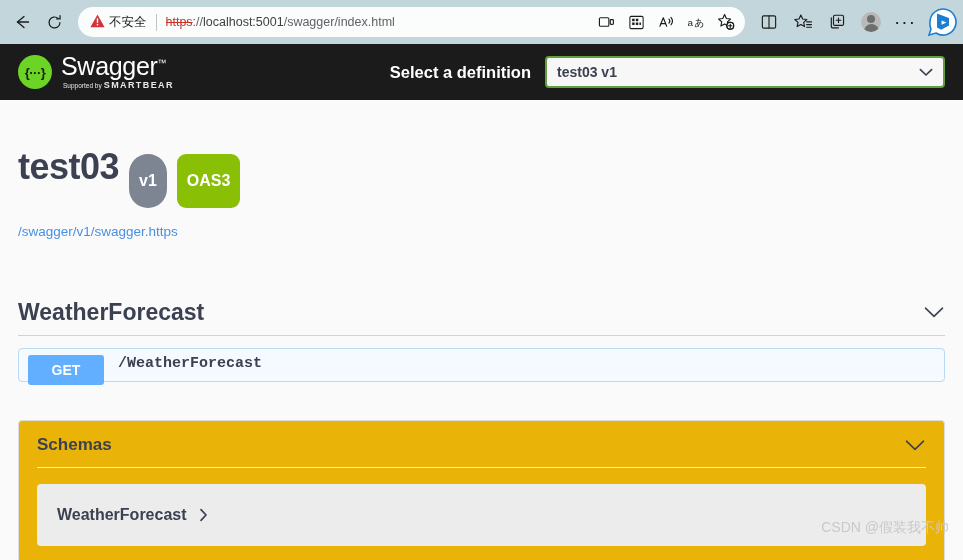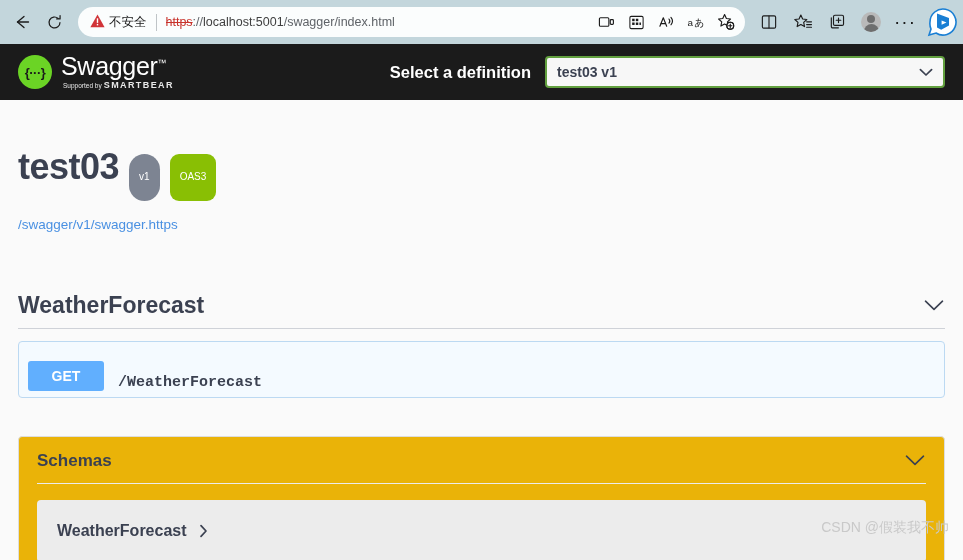--- a/index.html
+++ b/index.html
@@ -215,22 +215,22 @@
   #api-title {
     font-size: 36px;
     font-weight: bold;
     color: #3b4151;
     line-height: 1.05;
     letter-spacing: -0.5px;
   }
   .badge {
     border-radius: 57px;
     color: #ffffff;
-    font-size: 10px;
-    font-weight: normal;
+    font-size: 16px;
+    font-weight: bold;
     padding: 17px 10px;
     line-height: 1.25;
     display: inline-block;
     margin-top: 6px;
   }
   #version-badge { background: #7d8492; }
   #oas-badge { background: #89bf04; border-radius: 9px; }
 
   #definition-link {
     display: block;
@@ -259,23 +259,23 @@
     display: flex;
     align-items: center;
   }
 
   #op-block {
     margin-top: 12px;
     border: 1px solid #bcd9f2;
     border-radius: 4px;
     background: #f4faff;
     display: flex;
-    align-items: flex-end;
+    align-items: flex-start;
     padding: 6px 9px;
-    height: 57px;
+    height: 34px;
   }
   #op-method {
     background: #61affe;
     color: #ffffff;
     font-size: 14px;
     font-weight: bold;
     border-radius: 3px;
     width: 76px;
     height: 30px;
     display: flex;

